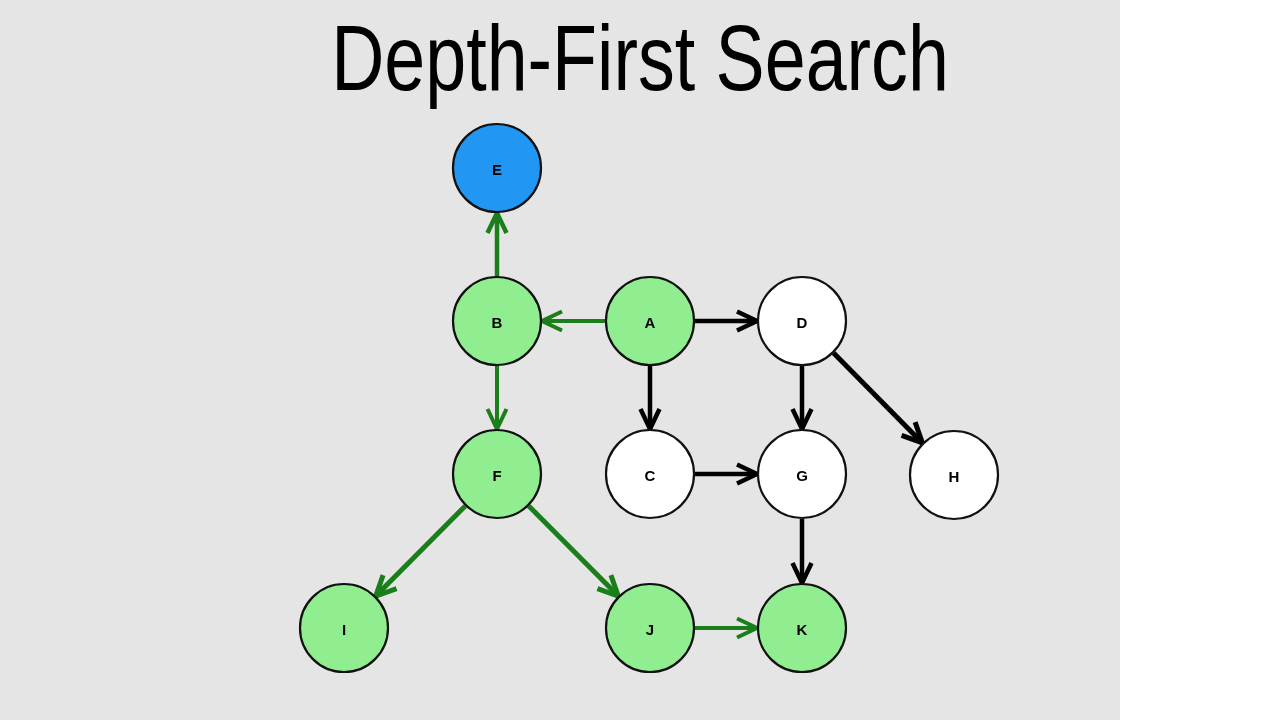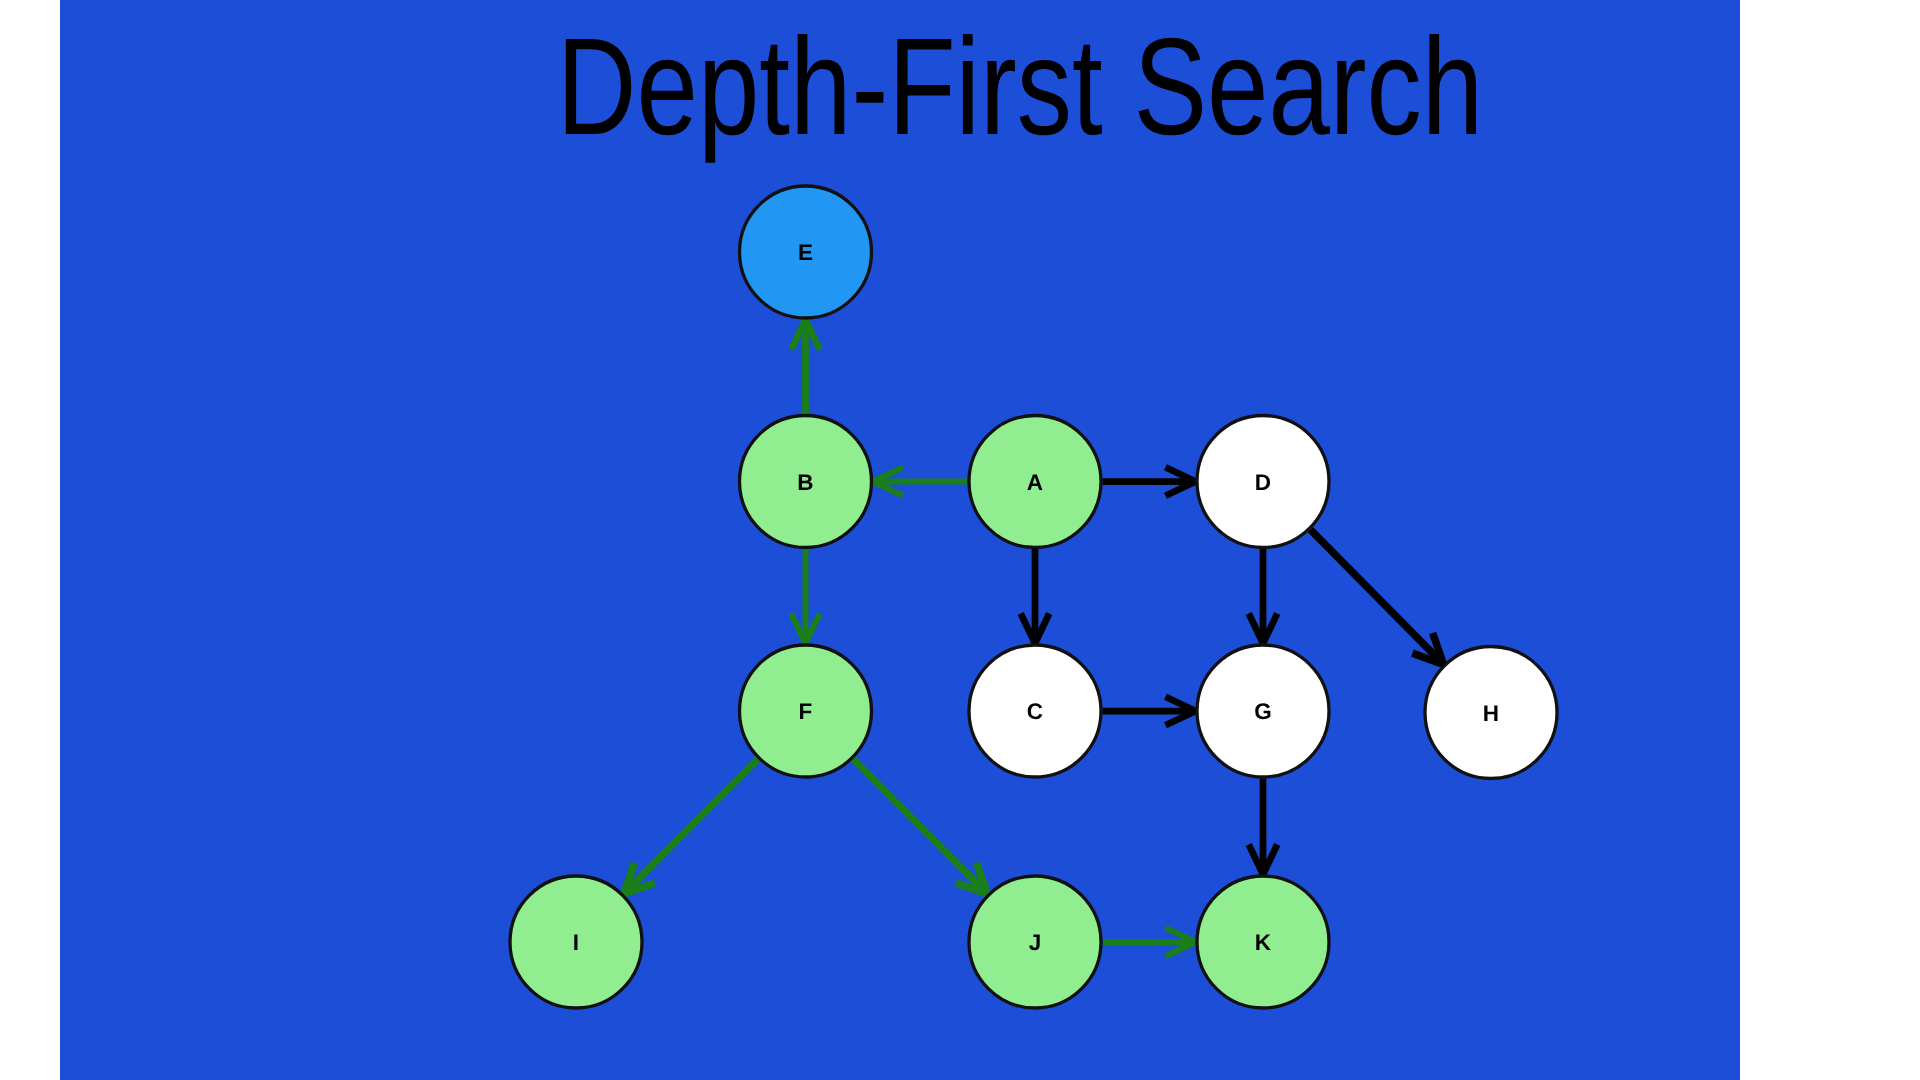--- a/index.html
+++ b/index.html
@@ -11,22 +11,21 @@
   body {
     width: 1280px;
     height: 720px;
     overflow: hidden;
     font-family: "Liberation Sans", "DejaVu Sans", sans-serif;
   }
   #stage {
     position: relative;
     width: 1120px;
     height: 720px;
-    background: #1d4ed8;
-    margin-left: 40px;
+    background: #e5e5e5;
   }
   
   #title {
     position: absolute;
     left: 0;
     top: 8px;
     width: 1280px;
     text-align: center;
     font-family: "Liberation Sans Narrow", "Liberation Sans", "DejaVu Sans", sans-serif;
     font-size: 92px;

